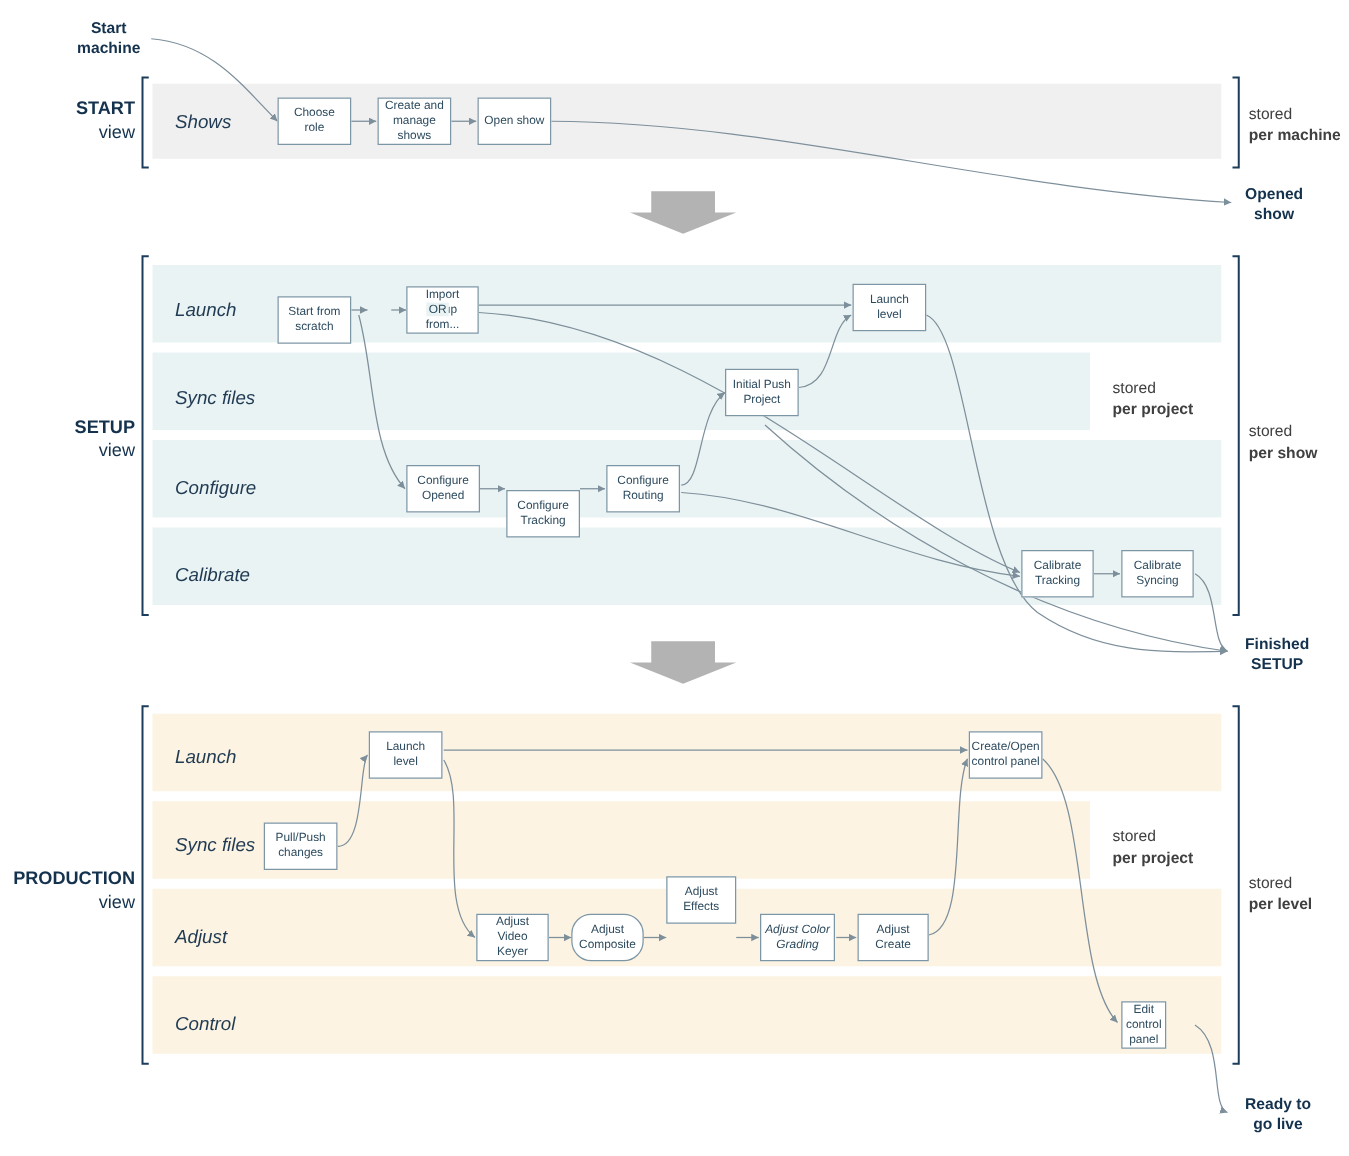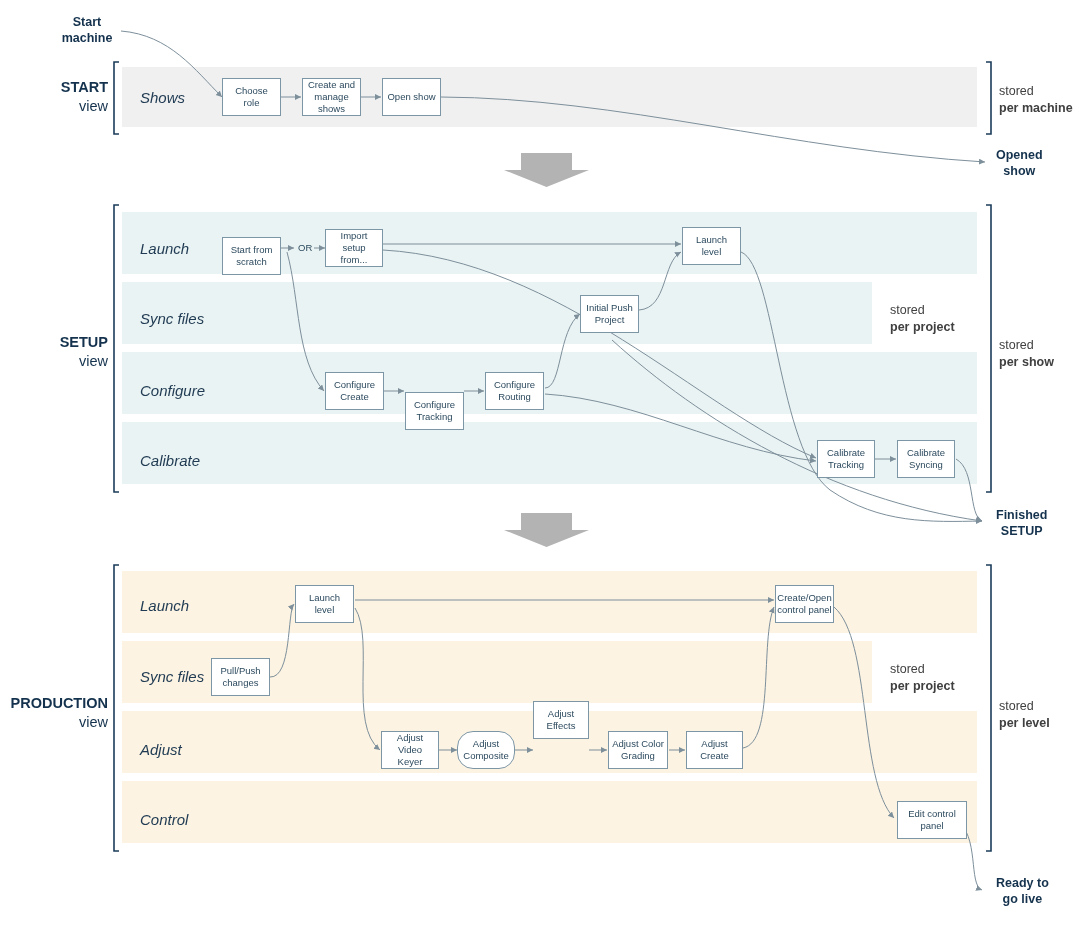--- a/index.html
+++ b/index.html
@@ -75,20 +75,21 @@
   .anno .b { font-weight: bold; display: block; }
   .anno .n { font-weight: normal; display: block; }
 
   .or-label {
     position: absolute;
     z-index: 6;
     font-size: 9.5px;
     color: #2c4a5e;
     background: #eaf3f3;
     padding: 0 2px;
+    margin-left: 45px;
   }
 
   
   .endpoint {
     position: absolute;
     z-index: 6;
     font-weight: bold;
     font-size: 12.5px;
     line-height: 1.3;
     color: #14324d;
@@ -257,29 +258,29 @@
   <div class="or-label" style="left:296px; top:242px;">OR</div>
 
   <div class="node" style="left:222px; top:78px;  width:59px; height:38px;">Choose role</div>
   <div class="node" style="left:302px; top:78px;  width:59px; height:38px;">Create and manage shows</div>
   <div class="node" style="left:382px; top:78px;  width:59px; height:38px;">Open show</div>
 
   <div class="node" style="left:222px; top:237px; width:59px; height:38px;">Start from scratch</div>
   <div class="node" style="left:325px; top:229px; width:58px; height:38px;">Import setup from...</div>
   <div class="node" style="left:682px; top:227px; width:59px; height:38px;">Launch level</div>
   <div class="node" style="left:580px; top:295px; width:59px; height:38px;">Initial Push Project</div>
-  <div class="node" style="left:325px; top:372px; width:59px; height:38px;">Configure Create</div>
+  <div class="node" style="left:325px; top:372px; width:59px; height:38px;">Configure Opened</div>
   <div class="node" style="left:405px; top:372px; width:59px; height:38px;margin-top:20px;">Configure Tracking</div>
   <div class="node" style="left:485px; top:372px; width:59px; height:38px;">Configure Routing</div>
   <div class="node" style="left:817px; top:440px; width:58px; height:38px;">Calibrate Tracking</div>
   <div class="node" style="left:897px; top:440px; width:58px; height:38px;">Calibrate Syncing</div>
 
   <div class="node" style="left:295px; top:585px; width:59px; height:38px;">Launch level</div>
   <div class="node" style="left:775px; top:585px; width:59px; height:38px;">Create/Open control panel</div>
   <div class="node" style="left:211px; top:658px; width:59px; height:38px;">Pull/Push changes</div>
   <div class="node" style="left:381px; top:731px; width:58px; height:38px;">Adjust Video Keyer</div>
   <div class="node" style="left:457px; top:731px; width:58px; height:38px;border-radius:16px;">Adjust Composite</div>
   <div class="node" style="left:533px; top:701px; width:56px; height:38px;">Adjust Effects</div>
-  <div class="node" style="left:608px; top:731px; width:60px; height:38px;">Adjust Color Grading</div>
+  <div class="node" style="left:608px; top:731px; width:60px; height:38px;font-style:italic;">Adjust Color Grading</div>
   <div class="node" style="left:686px; top:731px; width:57px; height:38px;">Adjust Create</div>
-  <div class="node" style="left:897px; top:801px; width:70px; height:38px;">Edit control panel</div>
+  <div class="node" style="left:897px; top:801px; width:36px; height:38px;">Edit control panel</div>
 
 </div>
 
 </body></html>

